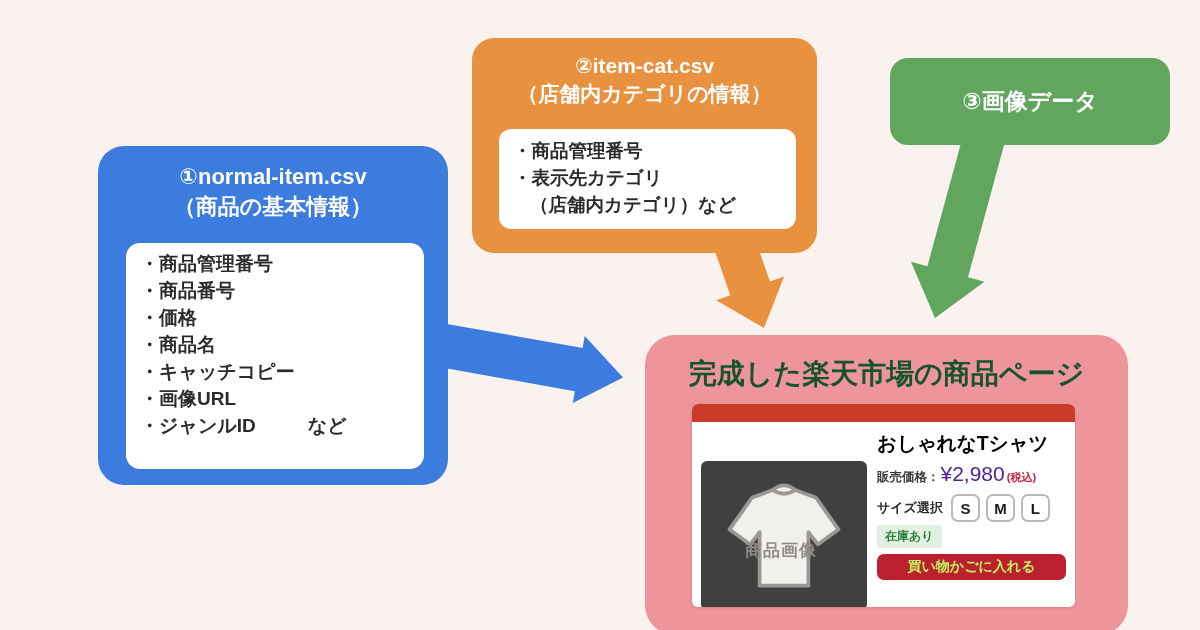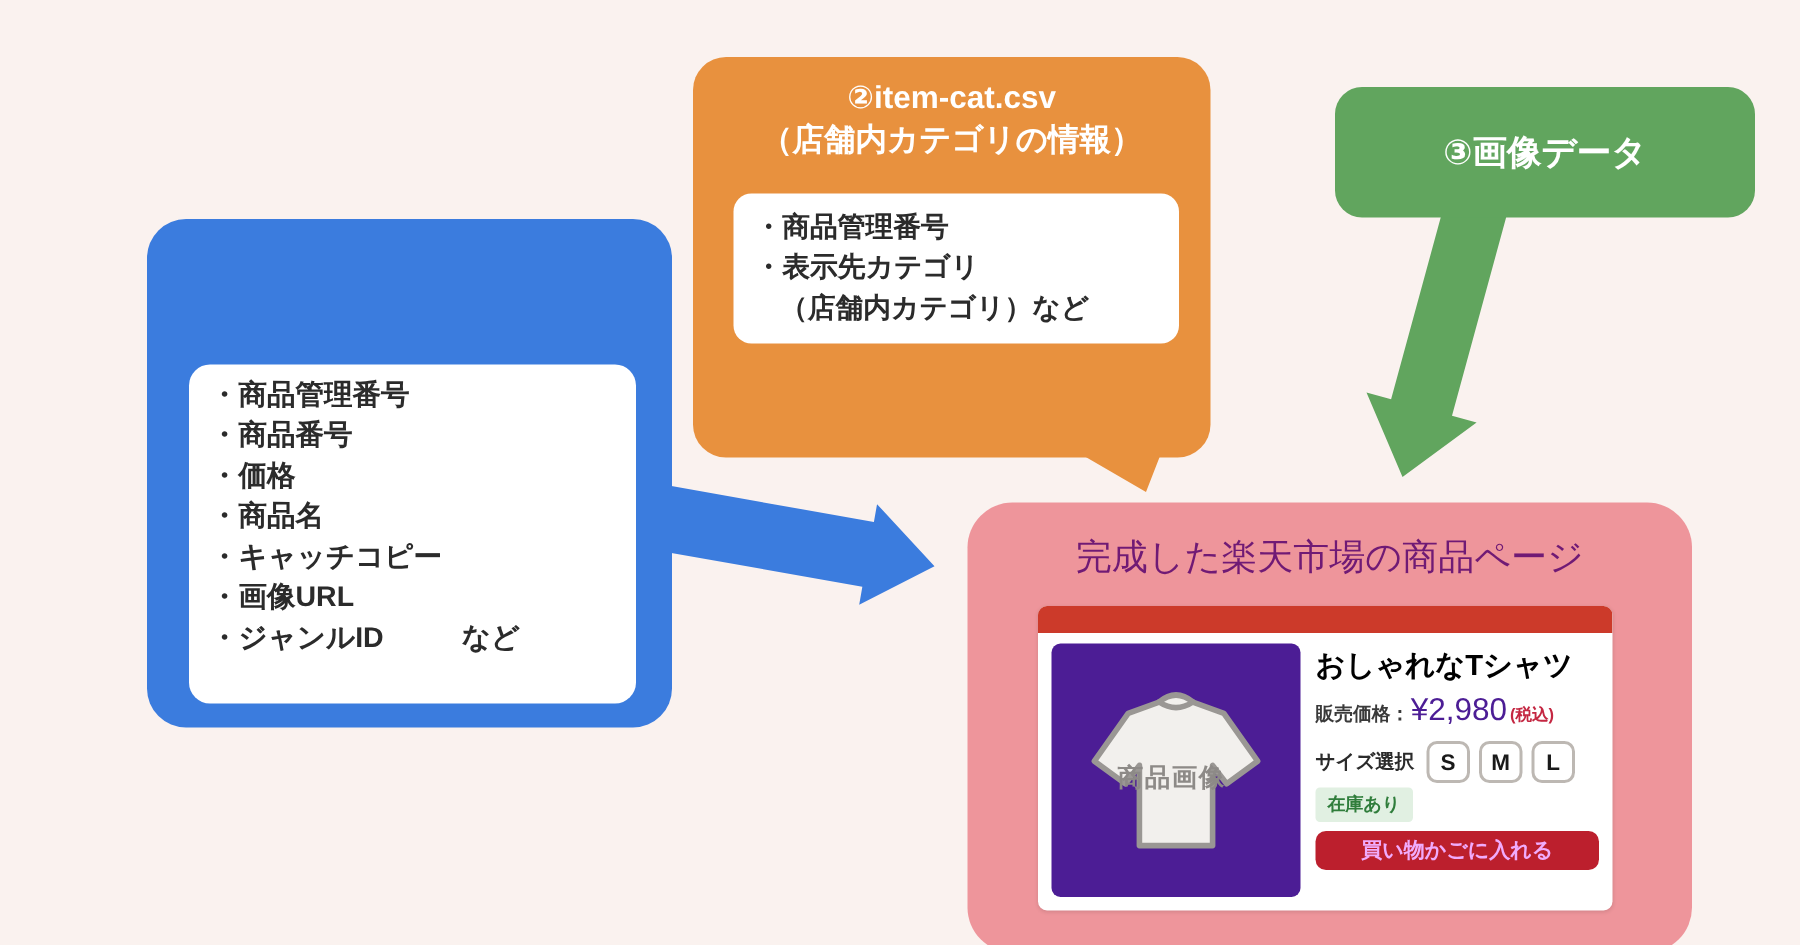--- a/index.html
+++ b/index.html
@@ -25,21 +25,21 @@
   .blue-box .box-title { padding-top: 16px; font-size: 22px; line-height: 30px; }
   .blue-inner {
     position: absolute; left: 28px; top: 97px; width: 298px; height: 226px;
     background: #fff; border-radius: 14px; padding: 7px 14px;
     color: #2b2b2b; font-weight: bold; font-size: 19px; line-height: 27px;
   }
   .blue-inner .li { white-space: nowrap; }
   .blue-inner .etc { margin-left: 52px; }
 
   .orange-box {
-    left: 462px; top: 38px; width: 345px; height: 267px;
+    left: 472px; top: 38px; width: 345px; height: 215px;
     background: #E8913E; border-radius: 22px;
   }
   .orange-box .box-title { padding-top: 14px; font-size: 21px; line-height: 28px; }
   .orange-inner {
     position: absolute; left: 27px; top: 91px; width: 297px; height: 100px;
     background: #fff; border-radius: 12px; padding: 8px 14px;
     color: #2b2b2b; font-weight: bold; font-size: 18.5px; line-height: 27px;
   }
   .orange-inner .subnote { padding-left: 17px; white-space: nowrap; }
 
@@ -51,36 +51,36 @@
   }
 
   
   .pink-panel {
     position: absolute; z-index: 2;
     left: 645px; top: 335px; width: 483px; height: 300px;
     background: #EE959B; border-radius: 30px;
   }
   .pink-title {
     margin-top: 20px; text-align: center;
-    color: #701a75; font-weight: normal; font-size: 24px;
+    color: #14532d; font-weight: bold; font-size: 28px;
   }
 
   
   .product-card {
     position: absolute; left: 47px; top: 69px; width: 383px; height: 203px;
     background: #fff; border-radius: 6px; overflow: hidden;
     box-shadow: 0 1px 3px rgba(0,0,0,0.12);
   }
   .card-header { height: 18px; background: #CC3A2A; }
   .card-body { display: flex; gap: 10px; padding: 7px 9px 4px 9px; height: 185px; }
 
   .img-ph {
-    position: relative; flex: none; width: 166px; height: 169px;
-    background: #4c1d95; border-radius: 6px;
-    display: flex; align-items: center; justify-content: center;
+    position: relative; flex: none; width: 166px; height: 149px;
+    background: #404040; border-radius: 6px;
+    display: flex; align-items: center; justify-content: center; margin-top: 32px;
   }
   .img-ph .ph-label {
     position: absolute; left: 50%; top: 78px; transform: translateX(-54%);
     color: #8D8A87; font-size: 17px; font-weight: bold; letter-spacing: 1px;
   }
 
   .p-col { flex: 1; display: flex; flex-direction: column; padding-top: 1px; }
   .p-title { font-size: 19.5px; font-weight: 800; color: #000000; white-space: nowrap; }
   .p-price { margin-top: 5px; display: flex; align-items: baseline; }
   .p-price .pl { font-size: 12.5px; font-weight: bold; color: #3a3a3a; }
@@ -98,37 +98,41 @@
   }
 
   .stock-badge {
     margin-top: 3px; align-self: flex-start;
     background: #E1F0E2; color: #2F7D3B;
     font-size: 12px; font-weight: bold;
     padding: 3px 8px; border-radius: 3px;
   }
   .cart-btn {
     margin-top: 6px; width: 100%; height: 26px;
-    background: #BC1F2D; color: #f0abfc; border: none; border-radius: 7px;
+    background: #BC1F2D; color: #bef264; border: none; border-radius: 7px;
     font-family: inherit; font-size: 14px; font-weight: bold;
     cursor: pointer;
   }
 </style>
 </head>
 <body>
 
 <div class="canvas">
 
   <svg class="arrows" width="1200" height="630" viewBox="0 0 1200 630">
     <polygon fill="#3B7CDE" points="443.9,323.4 582.6,348 584.7,336.1 623,377.5 572.8,403.1 574.9,391.2 436.2,366.6"></polygon>
     <polygon fill="#E8913E" points="754.8,238.1 769.9,281.4 784.1,276.4 764,328 716.1,300.2 730.3,295.2 715.2,251.9"></polygon>
     <polygon fill="#61A55E" points="1005.3,140.5 968,277.2 984.4,281.7 935,318 911,261.7 927.4,266.2 964.7,129.5"></polygon>
   </svg>
 
   <section class="box blue-box">
+    <div class="box-title">
+      <div>①normal-item.csv</div>
+      <div>（商品の基本情報）</div>
+    </div>
     <div class="blue-inner">
       <div class="li">・商品管理番号</div>
       <div class="li">・商品番号</div>
       <div class="li">・価格</div>
       <div class="li">・商品名</div>
       <div class="li">・キャッチコピー</div>
       <div class="li">・画像URL</div>
       <div class="li"><span>・ジャンルID</span><span class="etc">など</span></div>
     </div>
   </section>

